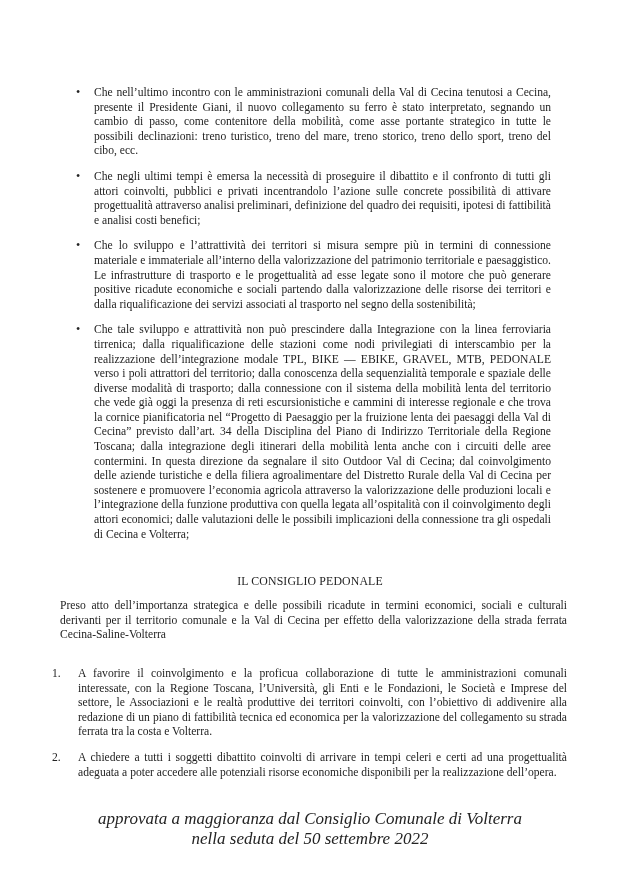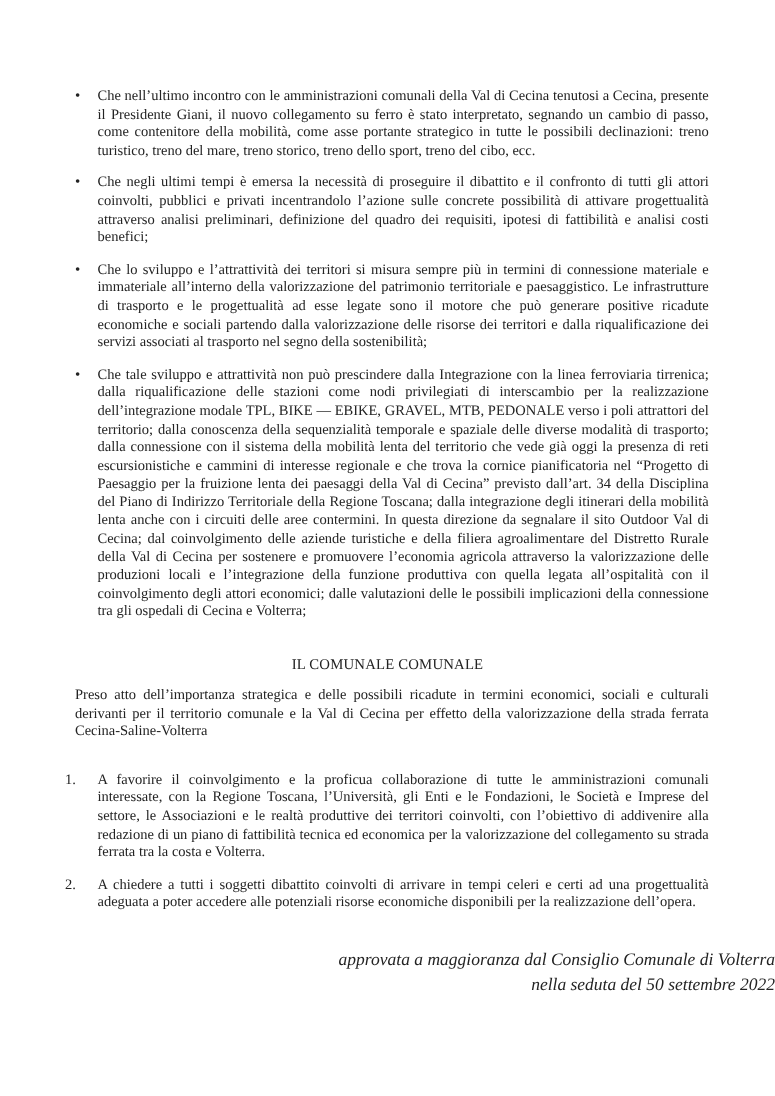--- a/index.html
+++ b/index.html
@@ -23,21 +23,21 @@
   }
   .content {
     position: absolute;
     left: 0;
     top: 0;
     width: 620px;
   }
 
   
   .bullet-list {
-    margin: 0;
+    margin: 16px;
     padding: 0;
     list-style: none;
   }
   .bullet-item {
     position: relative;
     margin: 0 0 11px 0;
     padding-left: 78px;
     padding-right: 53px;
     text-align: justify;
     font-size: 11.6px;
@@ -95,23 +95,23 @@
     left: 52px;
     top: 0;
     width: 18px;
     text-align: left;
     font-size: 11.6px;
     line-height: 14.6px;
   }
 
   
   .footer-line {
-    text-align: right;
+    text-align: center;
     font-style: italic;
-    font-size: 14px;
+    font-size: 17px;
     line-height: 20px;
     margin: 0;
     color: #232323;
   }
 
   .sp-18 { height: 18px; }
   .sp-12 { height: 12px; }
   .sp-10 { height: 10px; }
   .sp-16 { height: 16px; }
   .top-pad { height: 70px; }
@@ -126,21 +126,21 @@
 
     <ul class="bullet-list">
       <li class="bullet-item">Che nell’ultimo incontro con le amministrazioni comunali della Val di Cecina tenutosi a Cecina, presente il Presidente Giani, il nuovo collegamento su ferro è stato interpretato, segnando un cambio di passo, come contenitore della mobilità, come asse portante strategico in tutte le possibili declinazioni: treno turistico, treno del mare, treno storico, treno dello sport, treno del cibo, ecc.</li>
       <li class="bullet-item">Che negli ultimi tempi è emersa la necessità di proseguire il dibattito e il confronto di tutti gli attori coinvolti, pubblici e privati incentrandolo l’azione sulle concrete possibilità di attivare progettualità attraverso analisi preliminari, definizione del quadro dei requisiti, ipotesi di fattibilità e analisi costi benefici;</li>
       <li class="bullet-item">Che lo sviluppo e l’attrattività dei territori si misura sempre più in termini di connessione materiale e immateriale all’interno della valorizzazione del patrimonio territoriale e paesaggistico. Le infrastrutture di trasporto e le progettualità ad esse legate sono il motore che può generare positive ricadute economiche e sociali partendo dalla valorizzazione delle risorse dei territori e dalla riqualificazione dei servizi associati al trasporto nel segno della sostenibilità;</li>
       <li class="bullet-item">Che tale sviluppo e attrattività non può prescindere dalla Integrazione con la linea ferroviaria tirrenica; dalla riqualificazione delle stazioni come nodi privilegiati di interscambio per la realizzazione dell’integrazione modale TPL, BIKE — EBIKE, GRAVEL, MTB, PEDONALE verso i poli attrattori del territorio; dalla conoscenza della sequenzialità temporale e spaziale delle diverse modalità di trasporto; dalla connessione con il sistema della mobilità lenta del territorio che vede già oggi la presenza di reti escursionistiche e cammini di interesse regionale e che trova la cornice pianificatoria nel “Progetto di Paesaggio per la fruizione lenta dei paesaggi della Val di Cecina” previsto dall’art. 34 della Disciplina del Piano di Indirizzo Territoriale della Regione Toscana; dalla integrazione degli itinerari della mobilità lenta anche con i circuiti delle aree contermini. In questa direzione da segnalare il sito Outdoor Val di Cecina; dal coinvolgimento delle aziende turistiche e della filiera agroalimentare del Distretto Rurale della Val di Cecina per sostenere e promuovere l’economia agricola attraverso la valorizzazione delle produzioni locali e l’integrazione della funzione produttiva con quella legata all’ospitalità con il coinvolgimento degli attori economici; dalle valutazioni delle le possibili implicazioni della connessione tra gli ospedali di Cecina e Volterra;</li>
     </ul>
 
     <div class="sp-16"></div>
 
-    <div class="section-heading">IL COMUNALE COMUNALE</div>
+    <div class="section-heading">IL CONSIGLIO PEDONALE</div>
 
     <div class="sp-10"></div>
 
     <p class="body-para">Preso atto dell’importanza strategica e delle possibili ricadute in termini economici, sociali e culturali derivanti per il territorio comunale e la Val di Cecina per effetto della valorizzazione della strada ferrata Cecina-Saline-Volterra</p>
 
     <div class="sp-12"></div>
 
 
     <div class="sp-12"></div>
 

